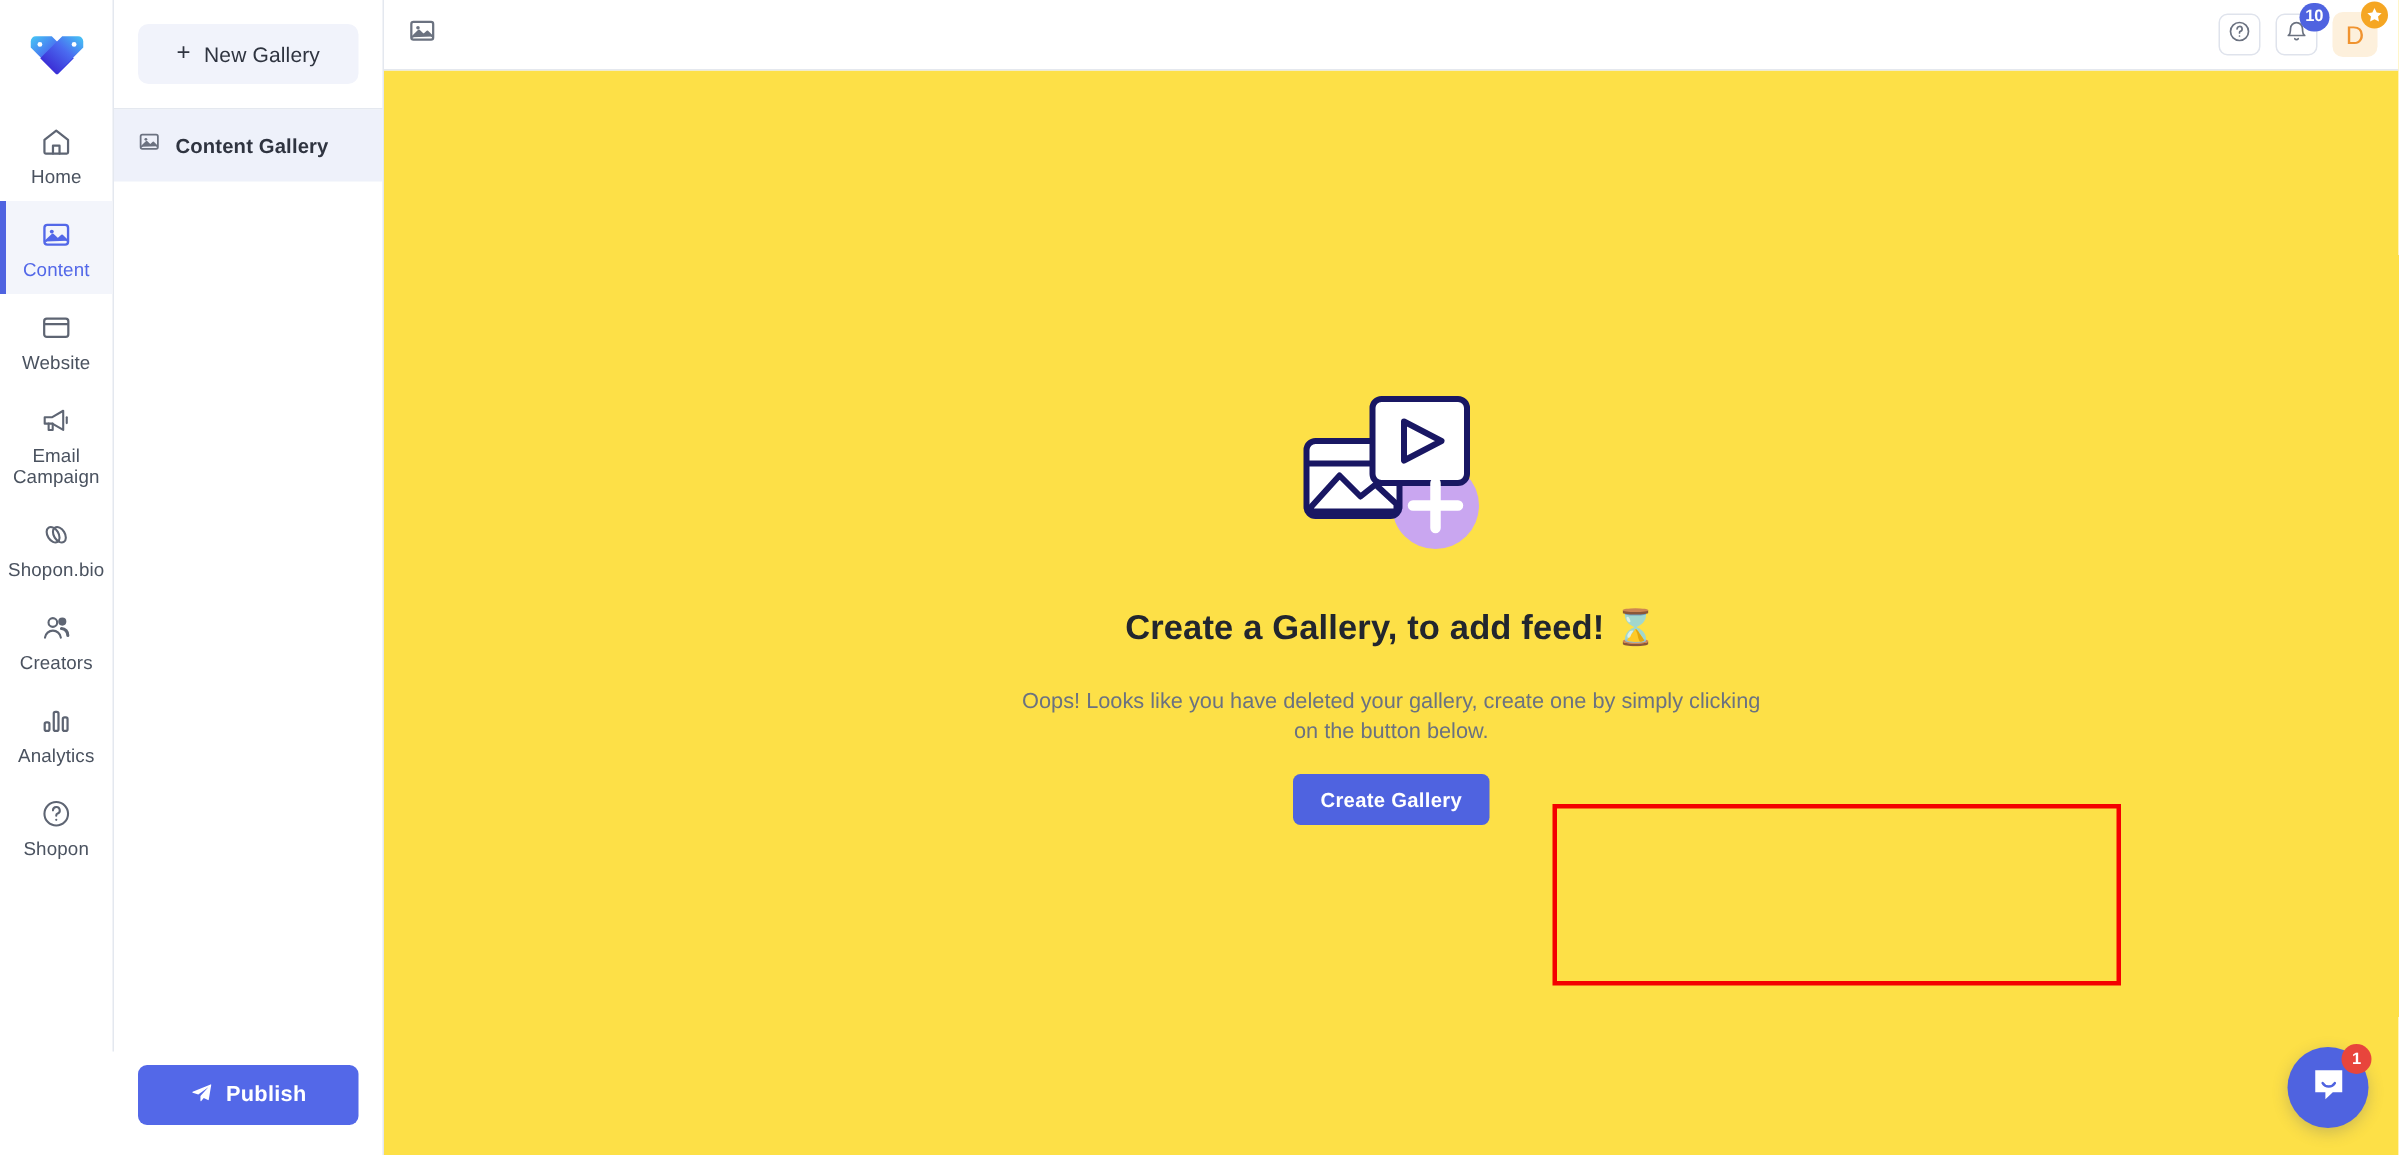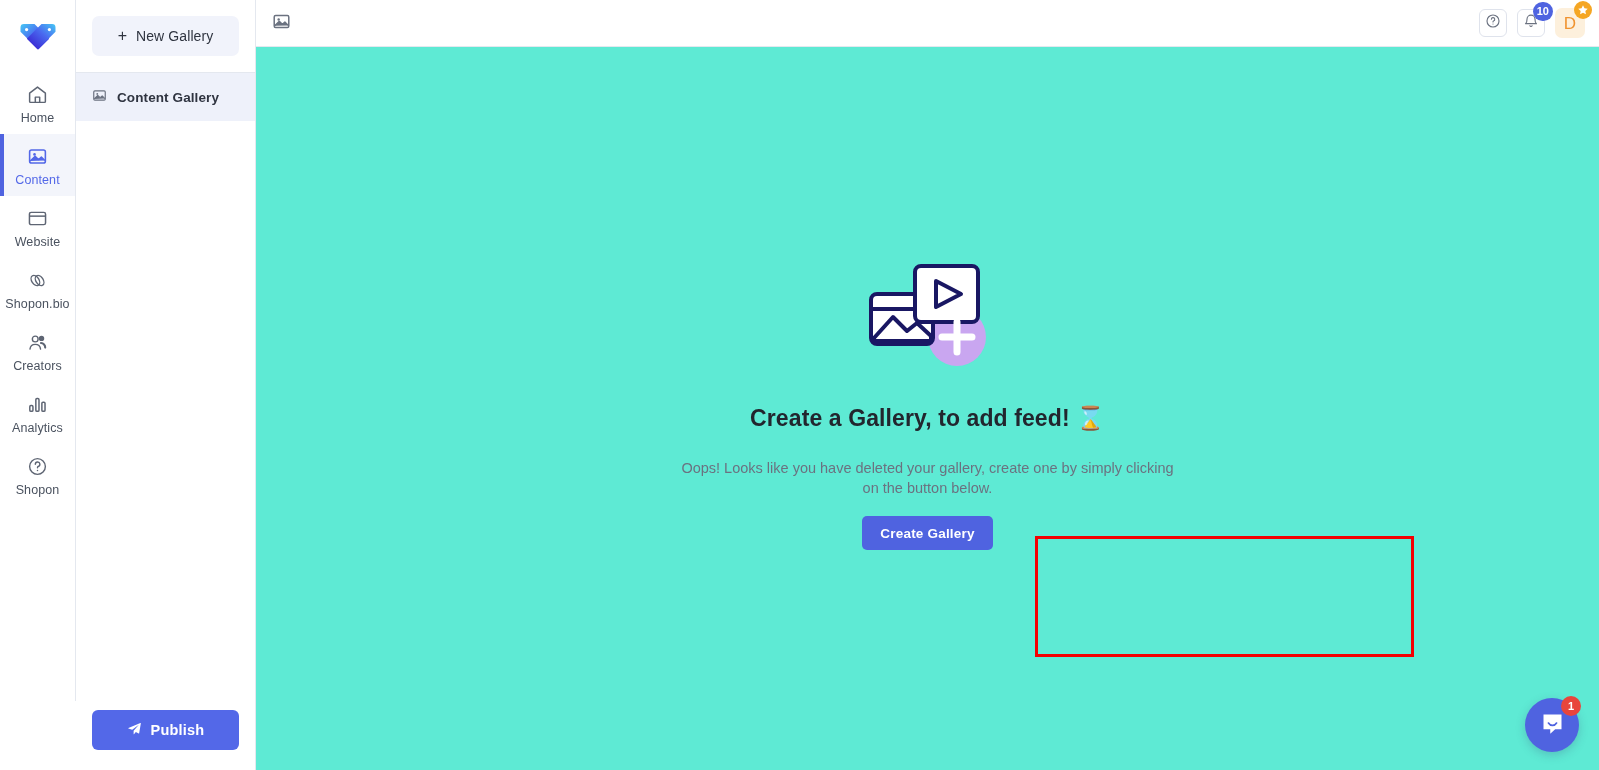--- a/index.html
+++ b/index.html
@@ -173,21 +173,21 @@
     font-weight: bold;
     letter-spacing: 0.2px;
   }
 
   
   .main {
     flex: 1 1 auto;
     height: 770px;
     display: flex;
     flex-direction: column;
-    background: #5eead4;
+    background: #fde047;
     position: relative;
     min-width: 0;
   }
 
   .topbar {
     height: 47px;
     flex: 0 0 47px;
     background: #ffffff;
     border-bottom: 1px solid #e4e8ef;
     display: flex;
@@ -415,20 +415,30 @@
       <a class="rail-item">
         <span class="ri-icon">
           <svg width="21" height="21" viewBox="0 0 24 24" fill="none" stroke="#5e6573" stroke-width="1.7" stroke-linejoin="round">
             <rect x="2.8" y="5" width="18.4" height="14" rx="2"></rect>
             <path d="M2.8 9.3 H21.2"></path>
           </svg>
         </span>
         <span class="ri-label">Website</span>
       </a>
 
+      <a class="rail-item">
+        <span class="ri-icon">
+          <svg width="21" height="21" viewBox="0 0 24 24" fill="none" stroke="#5e6573" stroke-width="1.6" stroke-linejoin="round" stroke-linecap="round">
+            <path d="M3.2 9.3 H9 L17.3 4.4 V19 L9 14.2 H3.2 Z"></path>
+            <path d="M6.2 14.2 V19 H9.3 V14.2"></path>
+            <path d="M20 9.4 V13.8"></path>
+          </svg>
+        </span>
+        <span class="ri-label">Email Campaign</span>
+      </a>
 
       <a class="rail-item">
         <span class="ri-icon">
           <svg width="21" height="21" viewBox="0 0 24 24" fill="none" stroke="#5e6573" stroke-width="1.6">
             <ellipse cx="9.6" cy="12" rx="4.2" ry="6.4" transform="rotate(-32 9.6 12)"></ellipse>
             <ellipse cx="14.4" cy="12" rx="4.2" ry="6.4" transform="rotate(-32 14.4 12)"></ellipse>
           </svg>
         </span>
         <span class="ri-label">Shopon.bio</span>
       </a>

